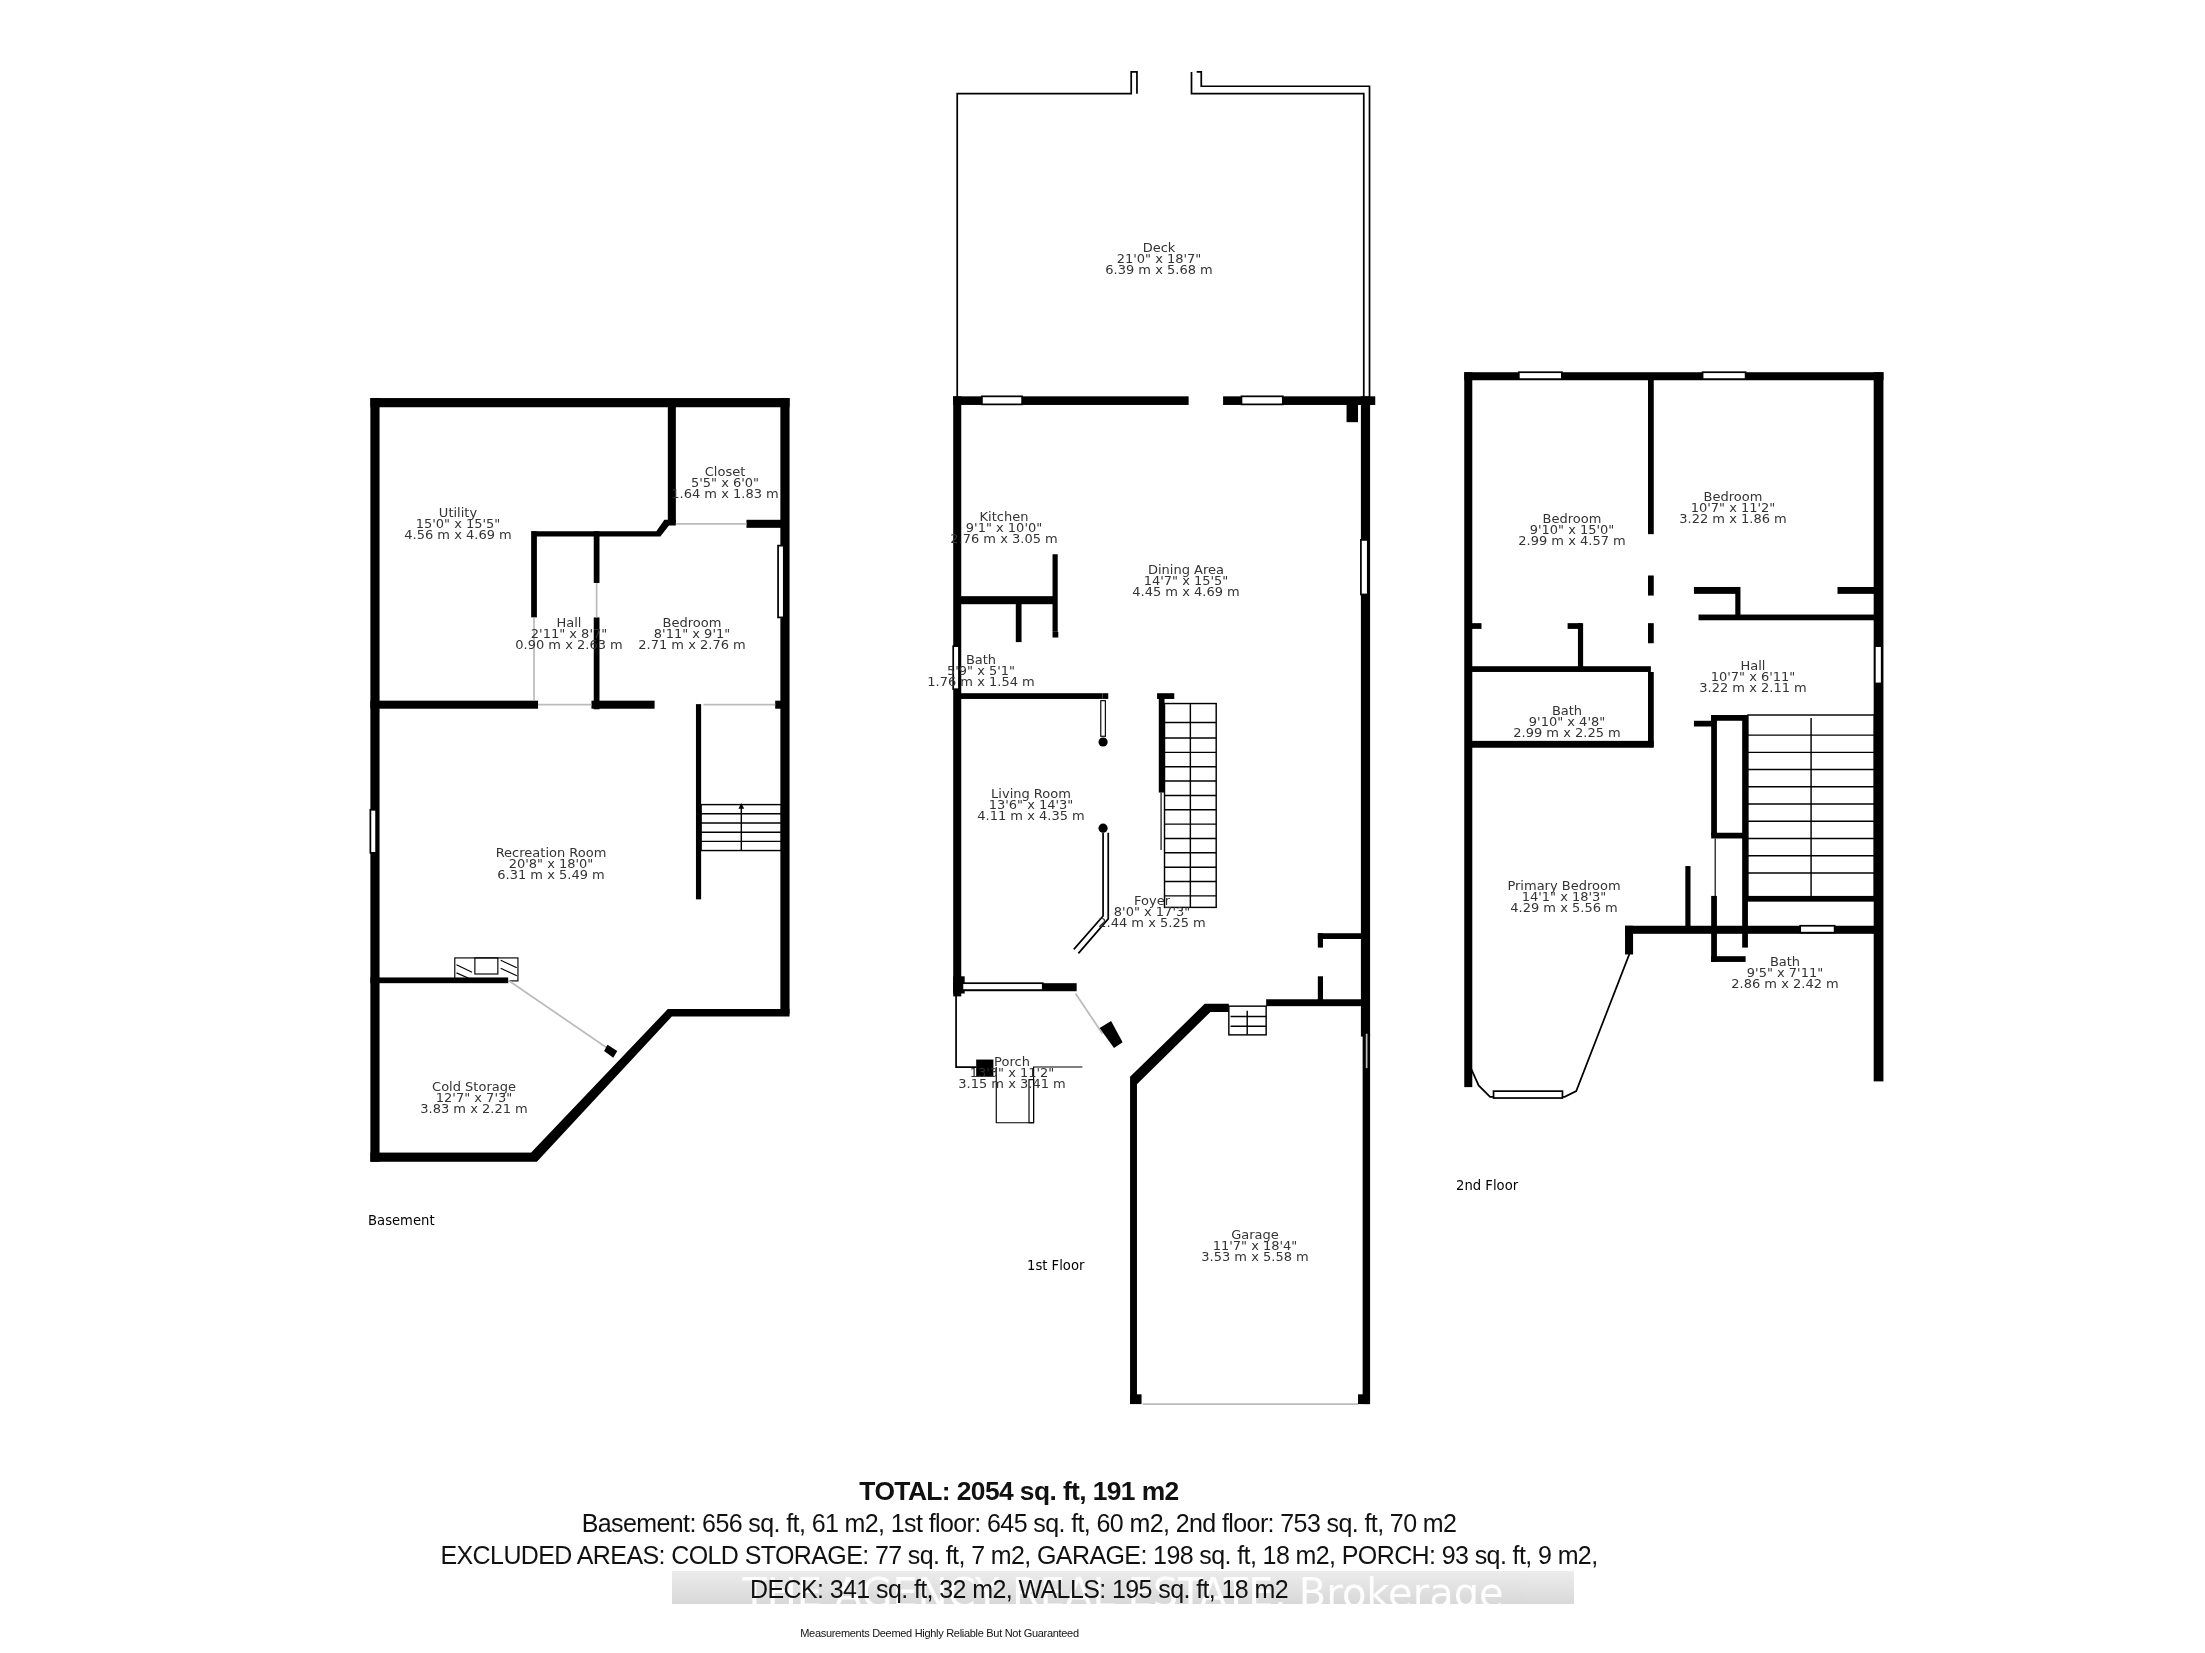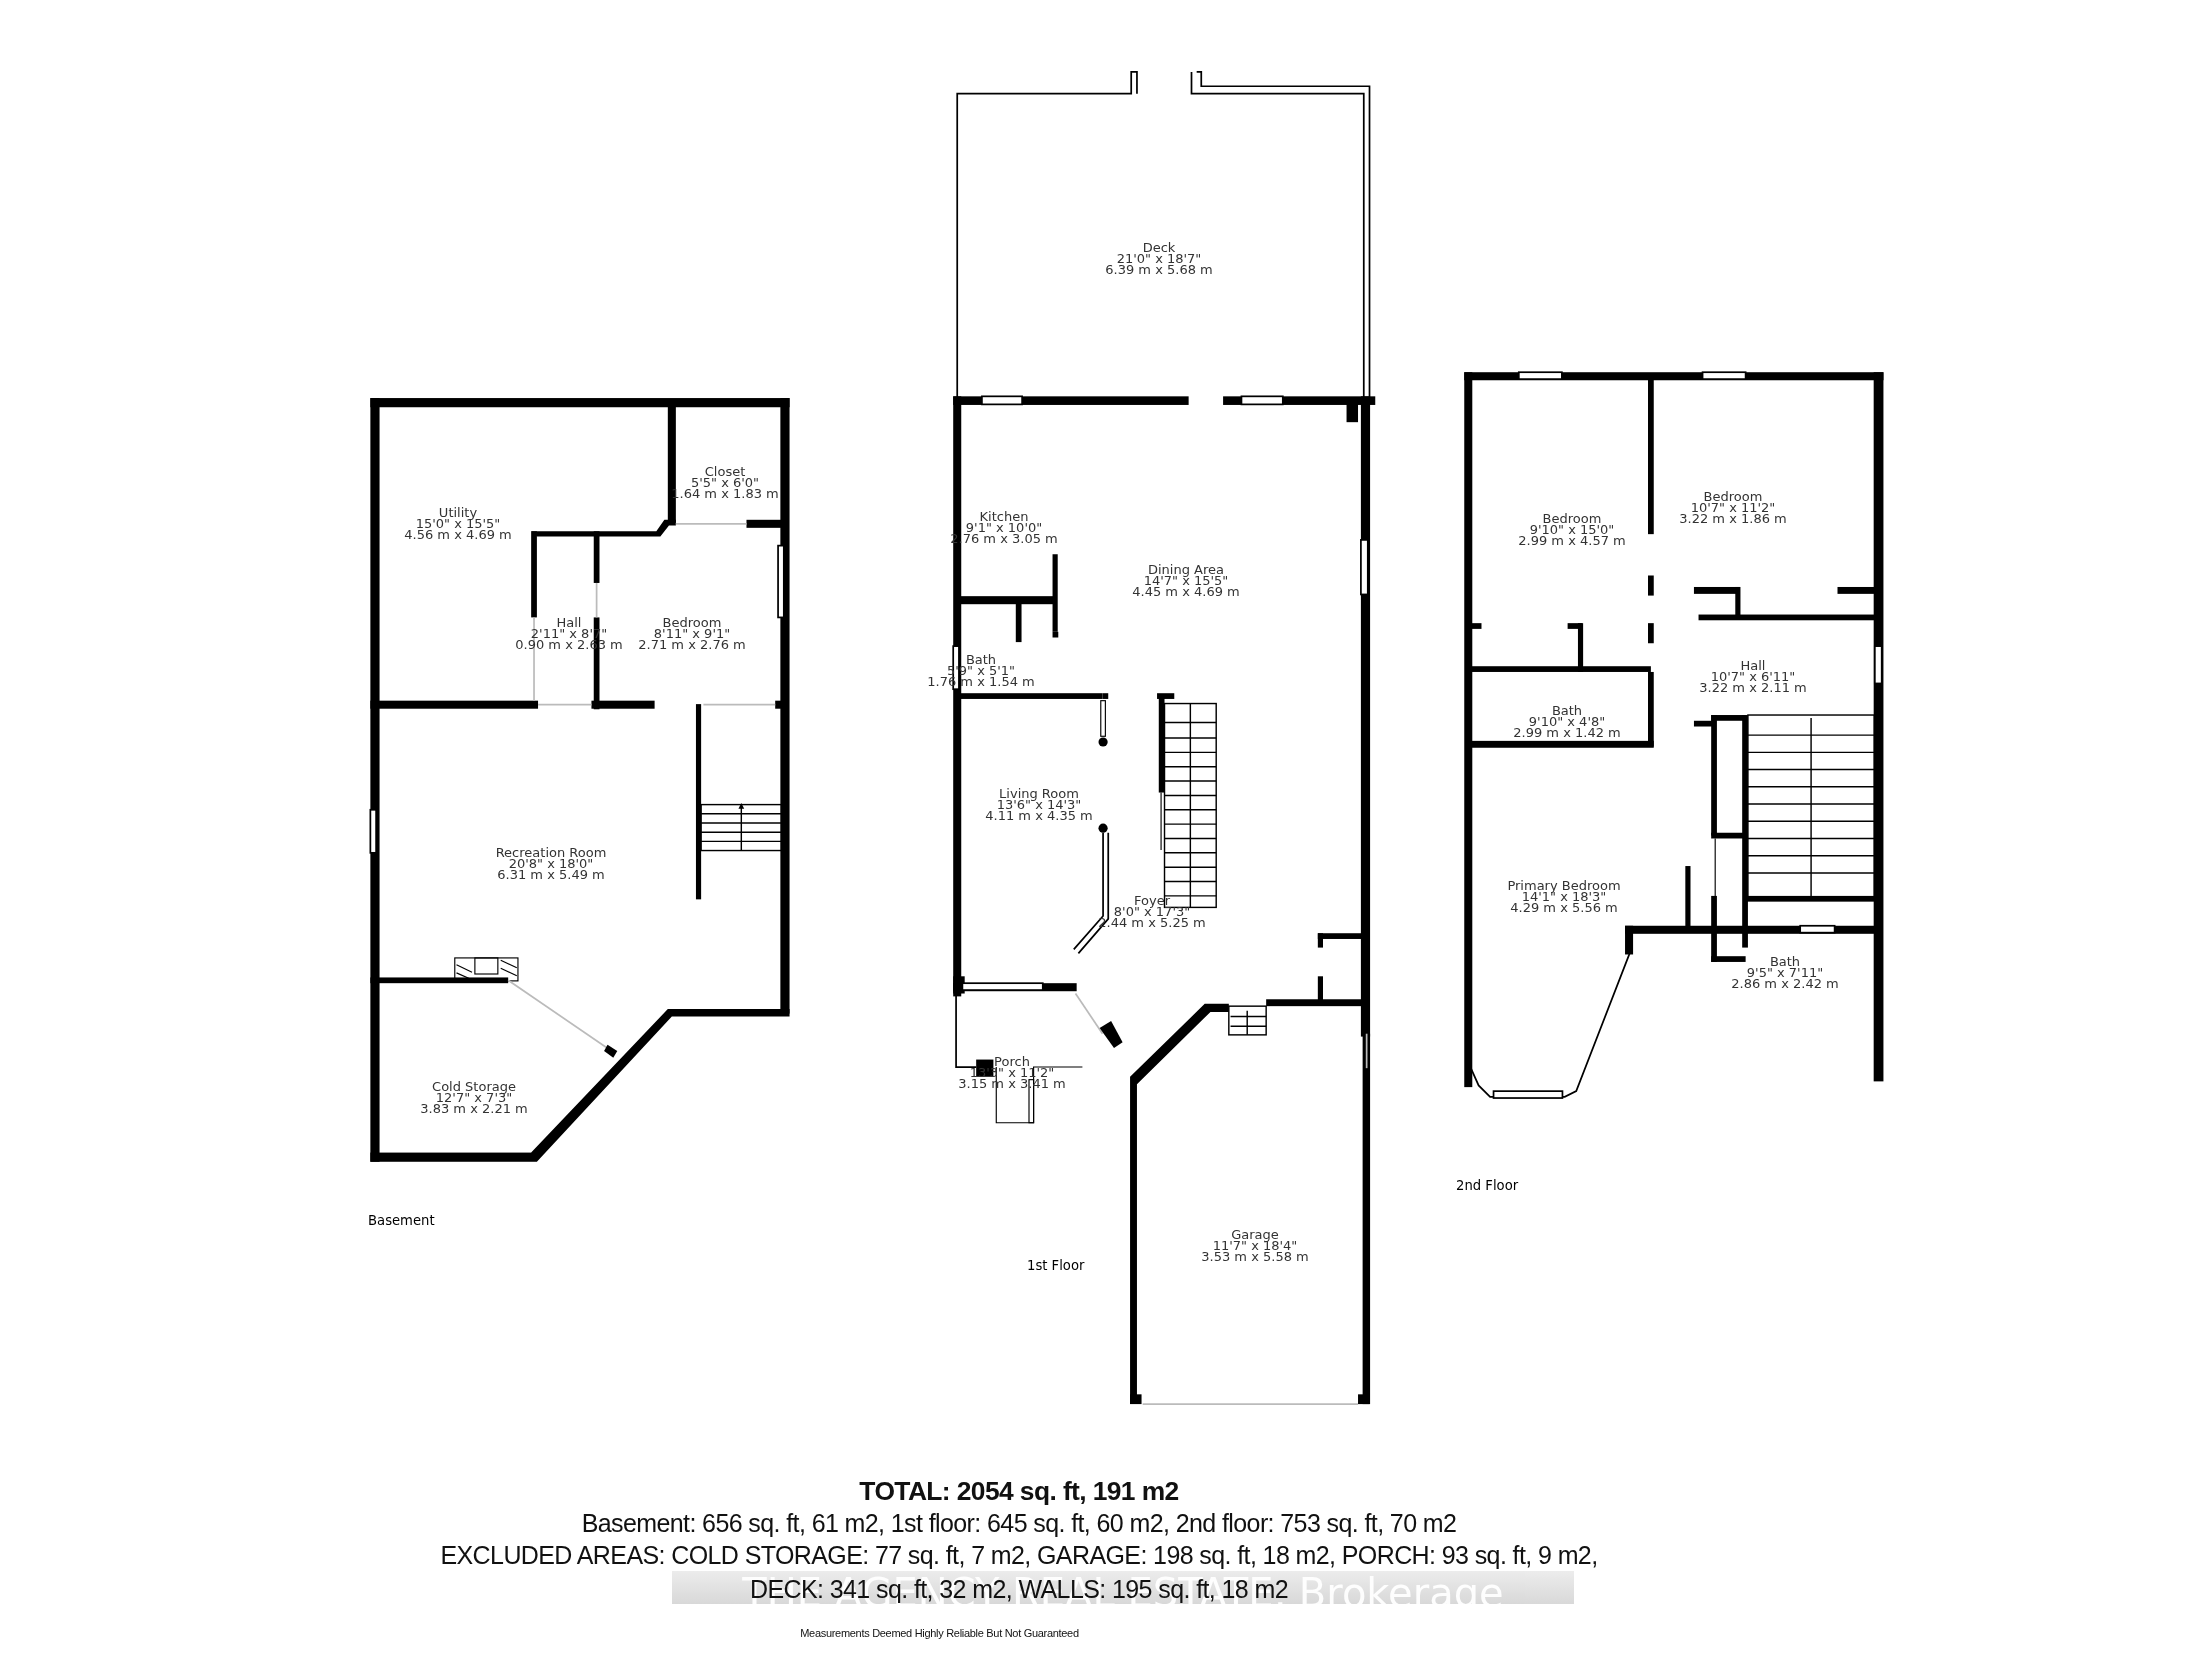--- a/index.html
+++ b/index.html
@@ -294,21 +294,21 @@
 <div class="label" style="left:1186px; top:580px;">
   <span class="nm">Dining Area</span>
   <span class="ft">14'7" x 15'5"</span>
   <span class="m">4.45 m x 4.69 m</span>
 </div>
 <div class="label" style="left:981px; top:670px;">
   <span class="nm">Bath</span>
   <span class="ft">5'9" x 5'1"</span>
   <span class="m">1.76 m x 1.54 m</span>
 </div>
-<div class="label" style="left:1031px; top:804px;margin-left:8px;">
+<div class="label" style="left:1031px; top:804px;">
   <span class="nm">Living Room</span>
   <span class="ft">13'6" x 14'3"</span>
   <span class="m">4.11 m x 4.35 m</span>
 </div>
 <div class="label" style="left:1152px; top:911px;">
   <span class="nm">Foyer</span>
   <span class="ft">8'0" x 17'3"</span>
   <span class="m">2.44 m x 5.25 m</span>
 </div>
 <div class="label" style="left:1012px; top:1072px;">
@@ -329,21 +329,21 @@
   <span class="m">2.99 m x 4.57 m</span>
 </div>
 <div class="label" style="left:1733px; top:507px;">
   <span class="nm">Bedroom</span>
   <span class="ft">10'7" x 11'2"</span>
   <span class="m">3.22 m x 1.86 m</span>
 </div>
 <div class="label" style="left:1567px; top:721px;">
   <span class="nm">Bath</span>
   <span class="ft">9'10" x 4'8"</span>
-  <span class="m">2.99 m x 1.42 m</span>
+  <span class="m">2.99 m x 2.25 m</span>
 </div>
 <div class="label" style="left:1753px; top:676px;">
   <span class="nm">Hall</span>
   <span class="ft">10'7" x 6'11"</span>
   <span class="m">3.22 m x 2.11 m</span>
 </div>
 <div class="label" style="left:1564px; top:896px;">
   <span class="nm">Primary Bedroom</span>
   <span class="ft">14'1" x 18'3"</span>
   <span class="m">4.29 m x 5.56 m</span>

